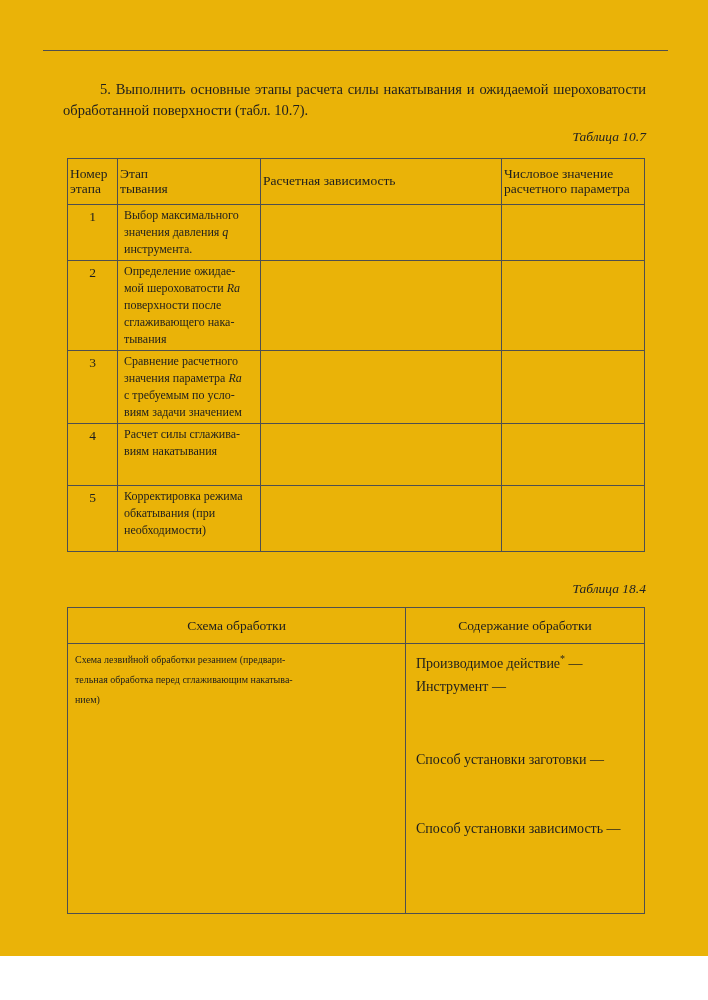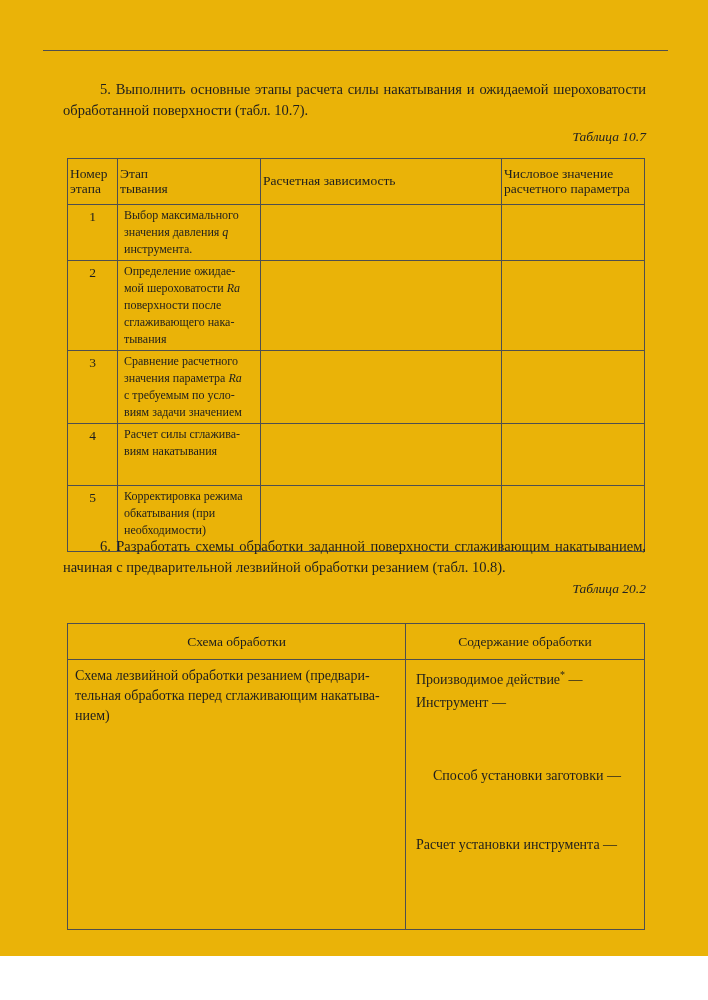--- a/index.html
+++ b/index.html
@@ -87,44 +87,44 @@
     padding-top: 4px;
   }
   .t1 td.stage {
     padding: 2px 2px 2px 6px;
     line-height: 17px;
     white-space: pre-line;
     font-size: 12px;
   }
   .t1 td.stage i { font-style: italic; }
   
-  .t2 { top: 623px; }
+  .t2 { top: 607px; }
   .t2 col.d1 { width: 338px; }
   .t2 col.d2 { width: 239px; }
   .t2 th {
     text-align: center;
     vertical-align: middle;
     height: 31px;
     padding: 2px;
   }
   .t2 tr.body { height: 270px; }
   .t2 td.scheme {
     padding: 6px 8px 12px 7px;
     line-height: 20px;
-    font-size: 14px;
+    font-size: 10px;
     white-space: pre-line;
   }
   .t2 td.content {
     padding: 6px 6px 4px 10px;
     font-size: 14px;
   }
   .t2 .item { line-height: 18px; }
   .t2 .item sup { font-size: 10px; }
   .t2 .i2 { }
-  .t2 .i3 { margin-top: 51px; text-align: center; }
+  .t2 .i3 { margin-top: 51px; }
   .t2 .i4 { margin-top: 46px; }
   
   .page-num {
     position: absolute;
     left: 0; top: 920px;
     width: 708px;
     text-align: center;
     font-size: 14px;
     color: #222;
   }
@@ -205,23 +205,22 @@
         <td class="num">5</td>
         <td class="stage"><span>Корректировка режима
 обкатывания (при
 необходимости)</span><i></i><span></span></td>
         <td></td>
         <td></td>
       </tr>
     </tbody>
   </table>
 
-  <p class="para p6">6. Разработать схемы обработки заданной поверхности сглаживающим накатыванием, начиная с предварительной лезвийной обработки резанием (табл. 10.8).</p>
-
-  <div class="caption cap2">Таблица 20.2</div>
+
+  <div class="caption cap2">Таблица 18.4</div>
 
   <table class="t2">
     <colgroup>
       <col class="d1">
         <col class="d2">
     </colgroup>
     <thead>
       <tr>
         <th>Схема обработки</th>
         <th>Содержание обработки</th>
@@ -229,21 +228,21 @@
     </thead>
     <tbody>
       <tr class="body">
         <td class="scheme">Схема лезвийной обработки резанием (предвари-
 тельная обработка перед сглаживающим накатыва-
 нием)</td>
         <td class="content">
           <div class="item i1"><span>Производимое действие</span><sup>*</sup><span> —</span></div>
           <div class="item i2"><span>Инструмент</span><sup></sup><span> —</span></div>
           <div class="item i3"><span>Способ установки заготовки</span><sup></sup><span> —</span></div>
-          <div class="item i4"><span>Расчет установки инструмента</span><sup></sup><span> —</span></div>
+          <div class="item i4"><span>Способ установки зависимость</span><sup></sup><span> —</span></div>
         </td>
       </tr>
     </tbody>
   </table>
 
 
   <div class="bottom-bar"></div>
 
 </div>
 

